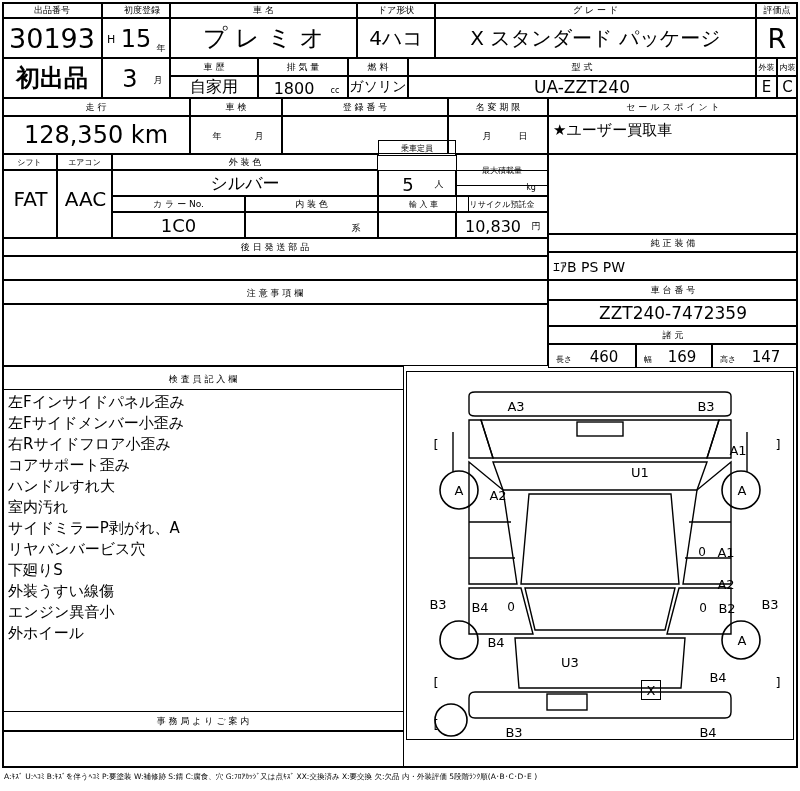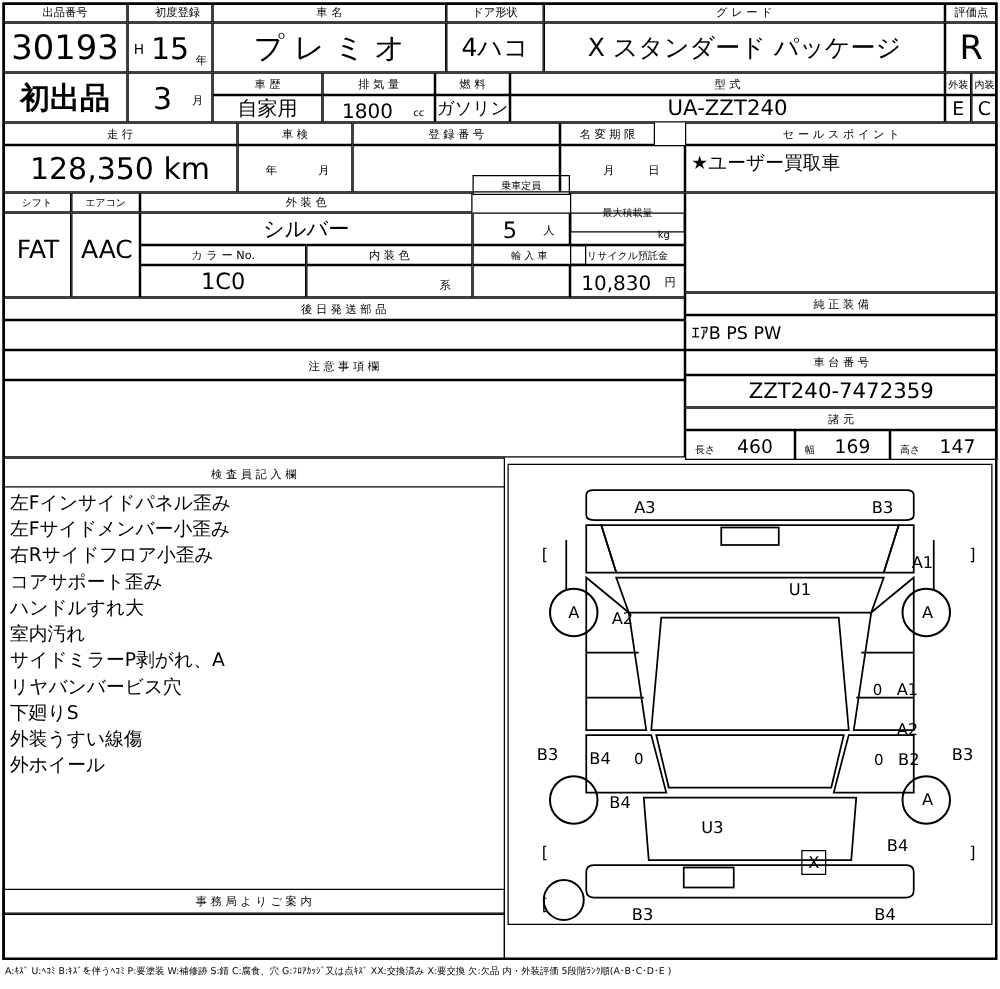--- a/index.html
+++ b/index.html
@@ -134,21 +134,21 @@
   <div class="bx" style="left:190px;top:116px;width:92px;height:38px;">
     <div class="lbl ctr small" style="left:18px;top:12px;width:16px;height:14px;">年</div>
     <div class="lbl ctr small" style="left:60px;top:12px;width:16px;height:14px;">月</div>
   </div>
 
   <div class="bx" style="left:282px;top:98px;width:166px;height:18px;">
     <div class="lbl ctr small" style="left:0;top:0;right:0;bottom:0;">登 録 番 号</div>
   </div>
   <div class="bx" style="left:282px;top:116px;width:166px;height:38px;"></div>
 
-  <div class="bx" style="left:448px;top:98px;width:76px;height:18px;">
+  <div class="bx" style="left:448px;top:98px;width:100px;height:18px;">
     <div class="lbl ctr small" style="left:0;top:0;right:0;bottom:0;">名 変 期 限</div>
   </div>
   <div class="bx" style="left:448px;top:116px;width:100px;height:38px;">
     <div class="lbl ctr small" style="left:30px;top:12px;width:16px;height:14px;">月</div>
     <div class="lbl ctr small" style="left:66px;top:12px;width:16px;height:14px;">日</div>
   </div>
 
   <div class="bx" style="left:548px;top:98px;width:250px;height:18px;">
     <div class="lbl ctr small" style="left:0;top:0;right:0;bottom:0;">セ ー ル ス ポ イ ン ト</div>
   </div>
@@ -268,20 +268,21 @@
     <div class="insp-line">左Fインサイドパネル歪み</div>
     <div class="insp-line">左Fサイドメンバー小歪み</div>
     <div class="insp-line">右Rサイドフロア小歪み</div>
     <div class="insp-line">コアサポート歪み</div>
     <div class="insp-line">ハンドルすれ大</div>
     <div class="insp-line">室内汚れ</div>
     <div class="insp-line">サイドミラーP剥がれ、A</div>
     <div class="insp-line">リヤバンバービス穴</div>
     <div class="insp-line">下廻りS</div>
     <div class="insp-line">外装うすい線傷</div>
+    <div class="insp-line">エンジン異音小</div>
     <div class="insp-line">外ホイール</div>
   </div>
 
   <div class="bx" style="left:2px;top:711px;width:402px;height:20px;">
     <div class="lbl ctr small" style="left:0;top:0;right:0;bottom:0;">事 務 局 よ り ご 案 内</div>
   </div>
   <div class="bx" style="left:2px;top:731px;width:402px;height:37px;"></div>
 
   <div class="diagram">
     <svg width="386" height="367" viewBox="0 0 386 367">

